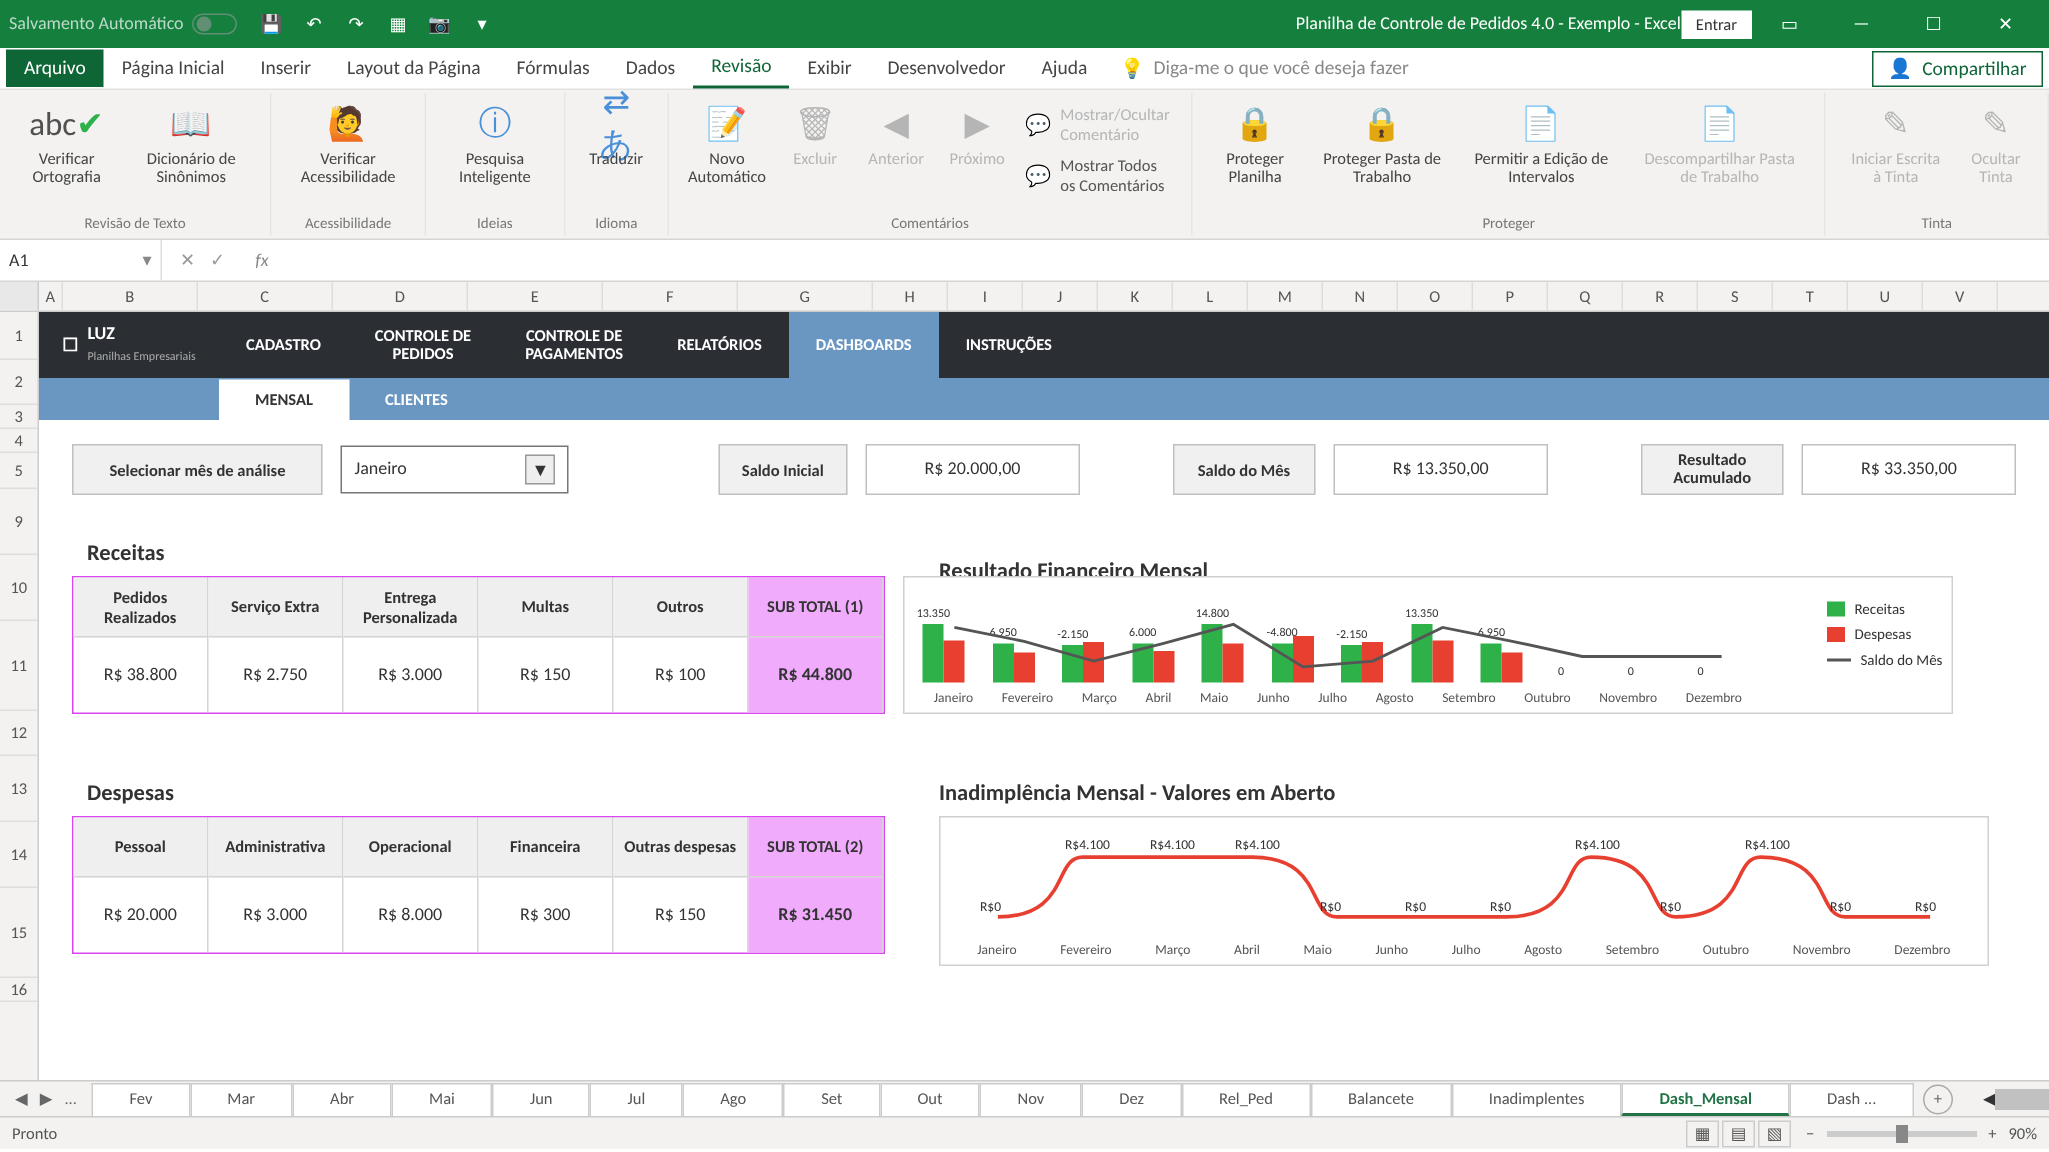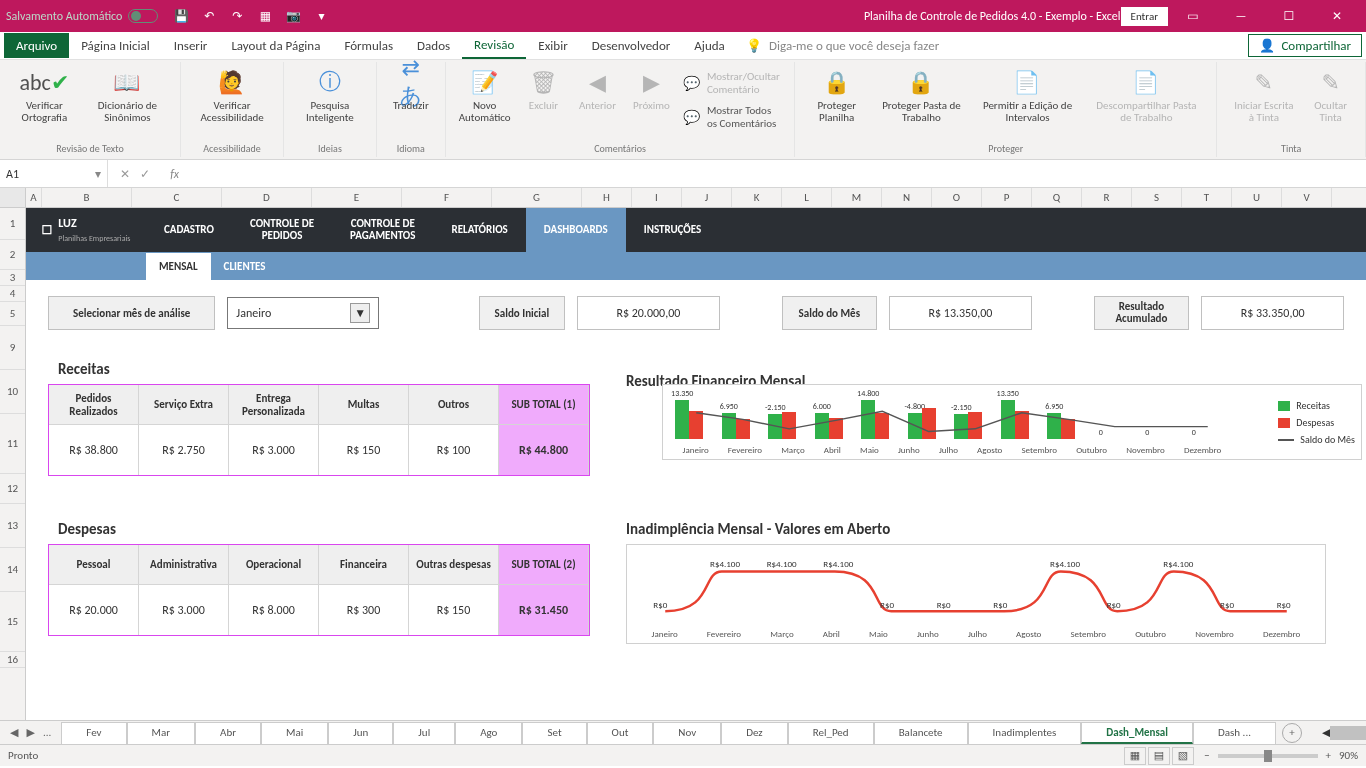--- a/index.html
+++ b/index.html
@@ -1,17 +1,17 @@
 <!DOCTYPE html>
 <html><head>
 <meta charset="utf-8">
 <style>
 *{margin:0;padding:0;box-sizing:border-box;font-family:"Segoe UI",Calibri,Arial,sans-serif}
 body{width:1366px;height:768px;overflow:hidden;background:#fff;font-size:12px;color:#333}
-.titlebar{height:30px;background:#be185d;display:flex;align-items:center;color:#fff;padding:16px 6px}
+.titlebar{height:30px;background:#15803d;display:flex;align-items:center;color:#fff;padding:16px 6px}
 .titlebar .autosave{display:flex;align-items:center;gap:6px;font-size:12px;color:#bcd9c9}
 .titlebar .toggle{width:30px;height:14px;border:1px solid #628e76;border-radius:8px;position:relative}
 .titlebar .toggle::before{content:"";position:absolute;width:10px;height:10px;border-radius:50%;background:#628e76;top:1px;left:2px}
 .titlebar .qat{display:flex;gap:2px;margin-left:10px}
 .titlebar .qat span{width:26px;height:26px;display:flex;align-items:center;justify-content:center;cursor:pointer}
 .titlebar .title{flex:1;text-align:right;font-size:12px;color:#fff}
 .titlebar .right{display:flex;align-items:center;gap:2px}
 .titlebar .entrar{background:#fff;color:#333;font-size:11px;padding:3px 10px}
 .titlebar .winbtn{width:46px;height:30px;display:flex;align-items:center;justify-content:center;cursor:pointer}
 .menubar{height:28px;background:#fff;border-bottom:1px solid #e1e1e1;display:flex;align-items:center;padding:0 4px;position:relative}
@@ -42,21 +42,21 @@
 .rowhdrs{width:26px;background:#f3f2f1;border-right:1px solid #ccc;display:flex;flex-direction:column}
 .rowhdrs .rh{border-bottom:1px solid #ddd;font-size:11px;color:#555;display:flex;align-items:center;justify-content:center}
 .content{flex:1;position:relative;overflow:hidden}
 .selcell{position:absolute;left:0;top:0;width:16px;height:32px;border:2px solid #217346}
 .appnav{position:absolute;left:0;top:0;right:0;height:44px;background:#2b2f34;display:flex;align-items:center;color:#fff}
 .appnav .logo{width:120px;display:flex;align-items:center;justify-content:center;gap:6px;font-weight:bold;font-size:12px}
 .appnav .logo small{font-size:8px;font-weight:normal;line-height:8px;color:#aaa}
 .appnav .navtab{padding:0 18px;height:44px;display:flex;flex-direction:column;align-items:center;justify-content:center;font-size:11px;font-weight:bold;cursor:pointer;text-align:center;line-height:12px}
 .appnav .navtab.active{background:#6a97c2}
 .subtabs{position:absolute;left:0;top:44px;right:0;height:28px;background:#6a97c2;display:flex;align-items:end}
-.subtabs .stab{padding:7px 13px;font-size:11px;font-weight:bold;color:#fff;cursor:pointer;margin-left:0}
+.subtabs .stab{padding:7px 24px;font-size:11px;font-weight:bold;color:#fff;cursor:pointer;margin-left:0}
 .subtabs .stab:first-child{margin-left:120px}
 .subtabs .stab.active{background:#fff;color:#333}
 .filters{position:absolute;left:22px;top:86px;right:22px;height:38px;display:flex;gap:12px;align-items:center}
 .box{height:34px;border:1px solid #c0c0c0;display:flex;align-items:center;justify-content:center;font-size:11px;font-weight:bold;padding:0 10px;background:#f0f0f0}
 .box.plain{background:#fff;font-weight:normal;font-size:12px}
 .dd{width:160px;height:32px;border:1px solid #777;display:flex;align-items:center;justify-content:space-between;padding:0 8px;background:#fff;font-size:12px}
 .dd .arr{background:#eee;border:1px solid #999;width:20px;height:20px;display:flex;align-items:center;justify-content:center}
 .section{position:absolute;font-size:15px;font-weight:bold}
 .tbl{position:absolute;display:flex;border:1px solid #d946ef}
 .tbl .cell{border-right:1px solid #d5d5d5;display:flex;flex-direction:column}
@@ -384,21 +384,21 @@
           <div class="hdr">Outras despesas</div>
           <div class="val">R$ 150</div>
         </div>
         <div class="cell sub" style="width: 90px;">
           <div class="hdr">SUB TOTAL (2)</div>
           <div class="val">R$ 31.450</div>
         </div>
       </div>
 
     <div class="section" style="left:600px;top:164px">Resultado Financeiro Mensal</div>
-    <div class="chart chart1" style="left:636px;top:176px;width:700px;height:76px">
+    <div class="chart chart1" style="left:576px;top:176px;width:700px;height:92px">
       <div class="bars" id="bars1">
           <div class="bargrp">
             <div class="bar r" style="height:39.424px">
               <span class="barlbl">13.350</span>
             </div>
             <div class="bar d" style="height:27.676000000000002px"></div>
           </div>
           <div class="bargrp">
             <div class="bar r" style="height:26.4px">
               <span class="barlbl">6.950</span>

